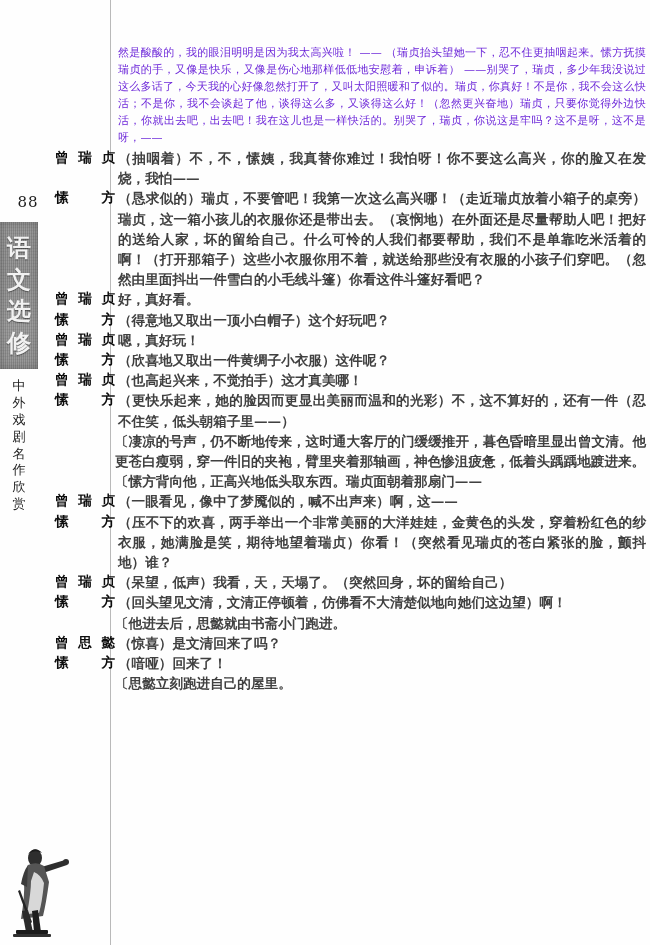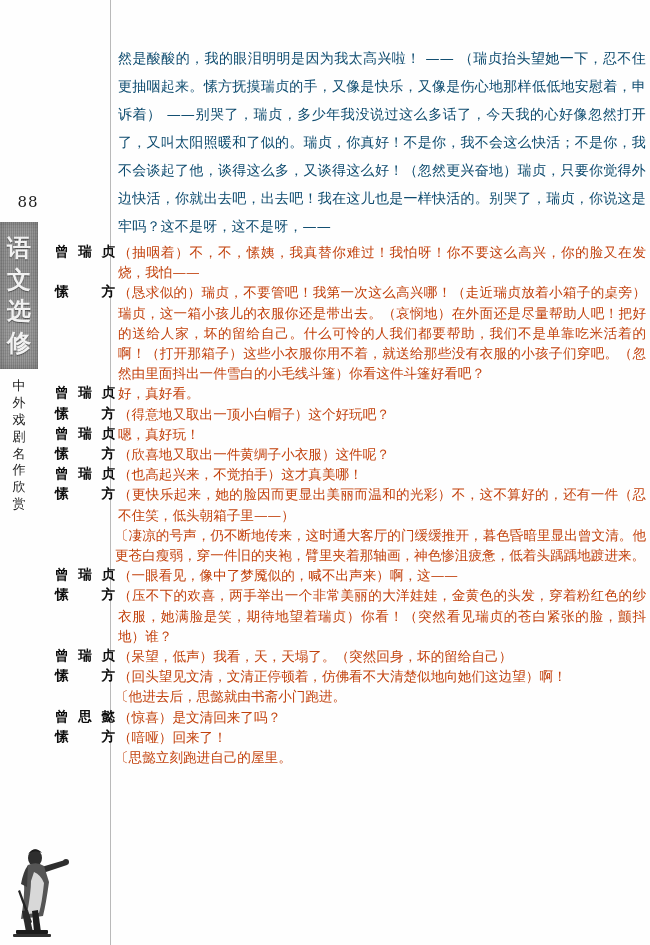--- a/index.html
+++ b/index.html
@@ -83,23 +83,23 @@
     width:64px;height:100px;
   }
 
   
   #text-block{
     position:absolute;left:118px;top:44px;
     width:528px;
   }
 
   .para{
-    font-size:14px;
-    line-height:28px;
-    color:#0c4a6e;
+    font-size:11px;
+    line-height:17px;
+    color:#6d28d9;
     text-align:justify;
     text-justify:inter-character;
     letter-spacing:.2px;
     margin:0;
   }
 
   
   .dlg{
     display:flex;
     align-items:flex-start;
@@ -118,23 +118,24 @@
     text-align-last:justify;
     font-family:Liberation Sans, sans-serif;
   }
   .speaker-blank{
     flex:0 0 60px;width:60px;margin-left:-63px;
   }
   .speech{
     flex:1 1 auto;
     font-size:13.6px;
     line-height:20.2px;
-    color:#c2410c;
+    color:#404040;
     text-align:justify;
     text-justify:inter-character;
+    font-weight:bold;
   }
   .dlg + .dlg{ margin-top:0; }
 
   
   #opening{ margin-bottom:2px; }
 </style>
 </head>
 <body>
 
 <div id="page">
@@ -225,20 +226,24 @@
         </div>
         <div class="dlg">
           <div class="speaker">愫　方</div>
           <div class="speech">（更快乐起来，她的脸因而更显出美丽而温和的光彩）不，这不算好的，还有一件（忍不住笑，低头朝箱子里——）</div>
         </div>
         <div class="dlg">
           <div class="speaker-blank"></div>
           <div class="speech">〔凄凉的号声，仍不断地传来，这时通大客厅的门缓缓推开，暮色昏暗里显出曾文清。他更苍白瘦弱，穿一件旧的夹袍，臂里夹着那轴画，神色惨沮疲惫，低着头踽踽地踱进来。</div>
         </div>
         <div class="dlg">
+          <div class="speaker-blank"></div>
+          <div class="speech">〔愫方背向他，正高兴地低头取东西。瑞贞面朝着那扇门——</div>
+        </div>
+        <div class="dlg">
           <div class="speaker">曾瑞贞</div>
           <div class="speech">（一眼看见，像中了梦魇似的，喊不出声来）啊，这——</div>
         </div>
         <div class="dlg">
           <div class="speaker">愫　方</div>
           <div class="speech">（压不下的欢喜，两手举出一个非常美丽的大洋娃娃，金黄色的头发，穿着粉红色的纱衣服，她满脸是笑，期待地望着瑞贞）你看！（突然看见瑞贞的苍白紧张的脸，颤抖地）谁？</div>
         </div>
         <div class="dlg">
           <div class="speaker">曾瑞贞</div>
           <div class="speech">（呆望，低声）我看，天，天塌了。（突然回身，坏的留给自己）</div>

